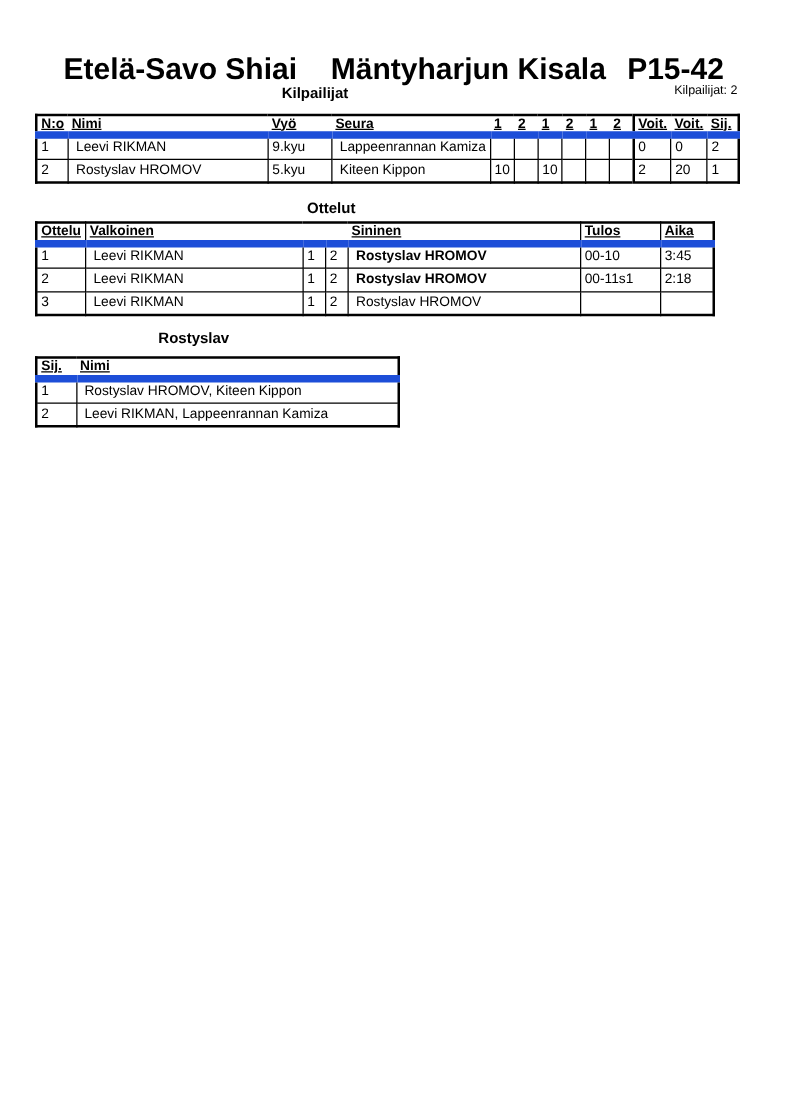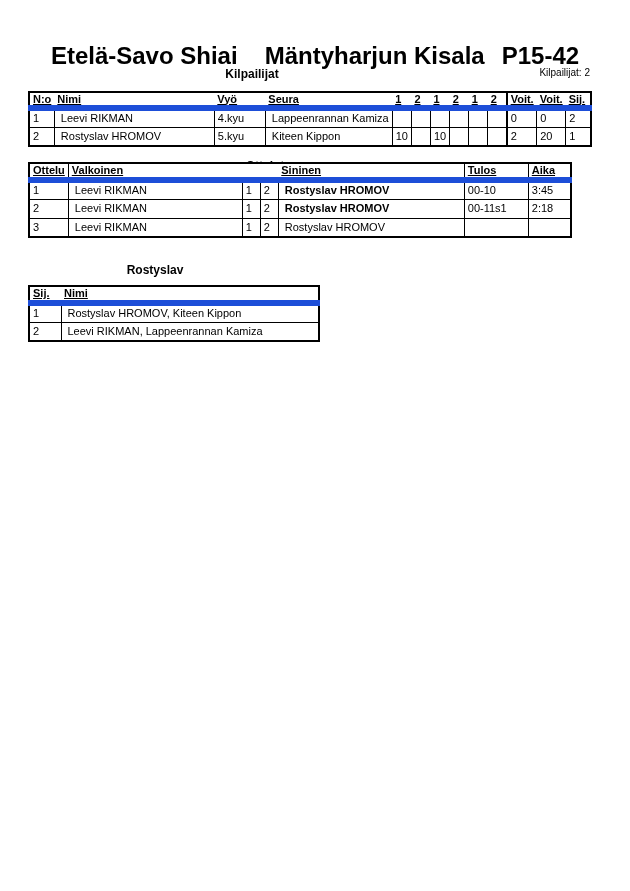--- a/index.html
+++ b/index.html
@@ -32,21 +32,21 @@
   .l{text-align:left;}
   td.name{padding-left:6px;}
 
   
   .t1{top:91px;left:28px;}
   .t1 thead tr{height:16px;}
   .t1 tbody tr{height:19px;}
   .t1 th.voit,.t1 td.voit{border-left:2px solid #000;}
 
   
-  .t2{top:162px;left:28px;padding-left:23px;}
+  .t2{top:177px;left:28px;padding-left:23px;}
   .t2 thead tr{height:17px;}
   .t2 tbody tr{height:19px;}
   .t2 th.hdr-ottelu{border-right:1px solid #000;}
   .t2 th.hdr-tulos{border-left:1px solid #000;border-right:1px solid #000;}
   .t2 th.hdr-aika{border-left:1px solid #000;}
 
   
   .t3{top:285px;left:28px;}
   .t3 thead tr{height:17px;}
   .t3 tbody tr{height:19px;}
@@ -93,21 +93,21 @@
         <th class="c">2</th>
         <th class="c voit">Voit.</th>
         <th class="c">Voit.</th>
         <th class="c">Sij.</th>
       </tr>
     </thead>
     <tbody>
       <tr>
         <td class="c">1</td>
         <td class="l name">Leevi RIKMAN</td>
-        <td class="c">4.kyu</td>
+        <td class="c">9.kyu</td>
         <td class="l name">Lappeenrannan Kamiza</td>
         <td class="c"></td>
         <td class="c"></td>
         <td class="c"></td>
         <td class="c"></td>
         <td class="c"></td>
         <td class="c"></td>
         <td class="c voit">0</td>
         <td class="c">0</td>
         <td class="c">2</td>

